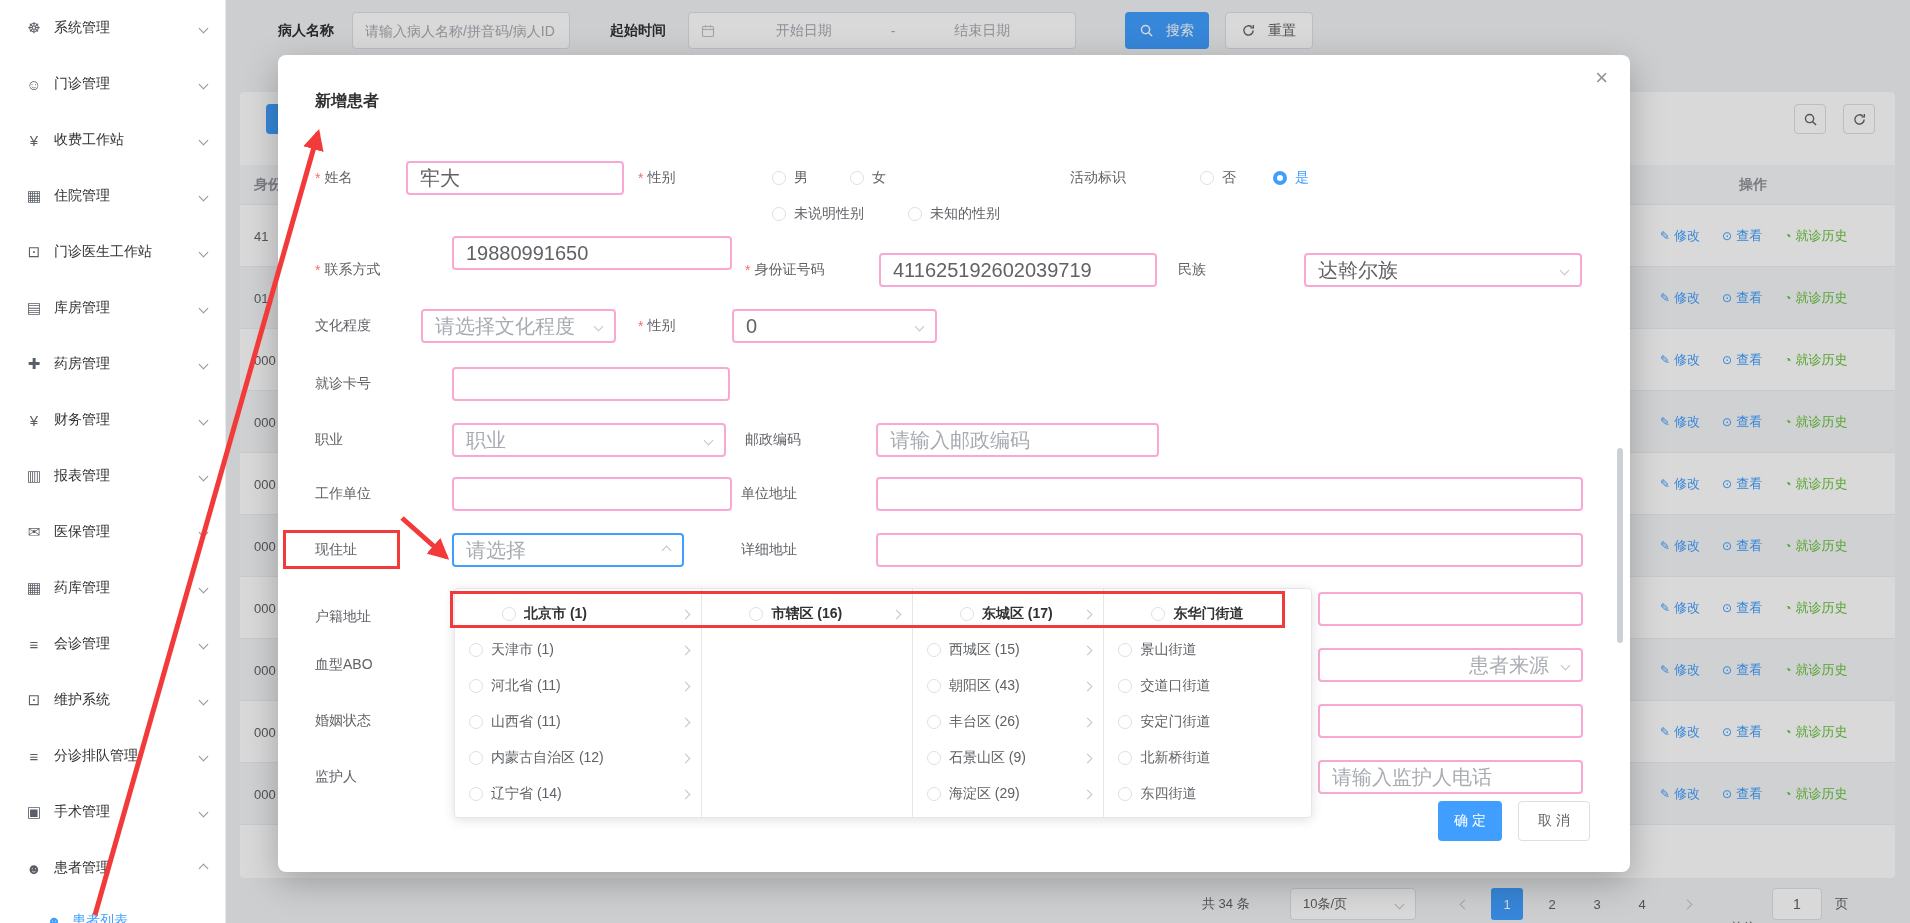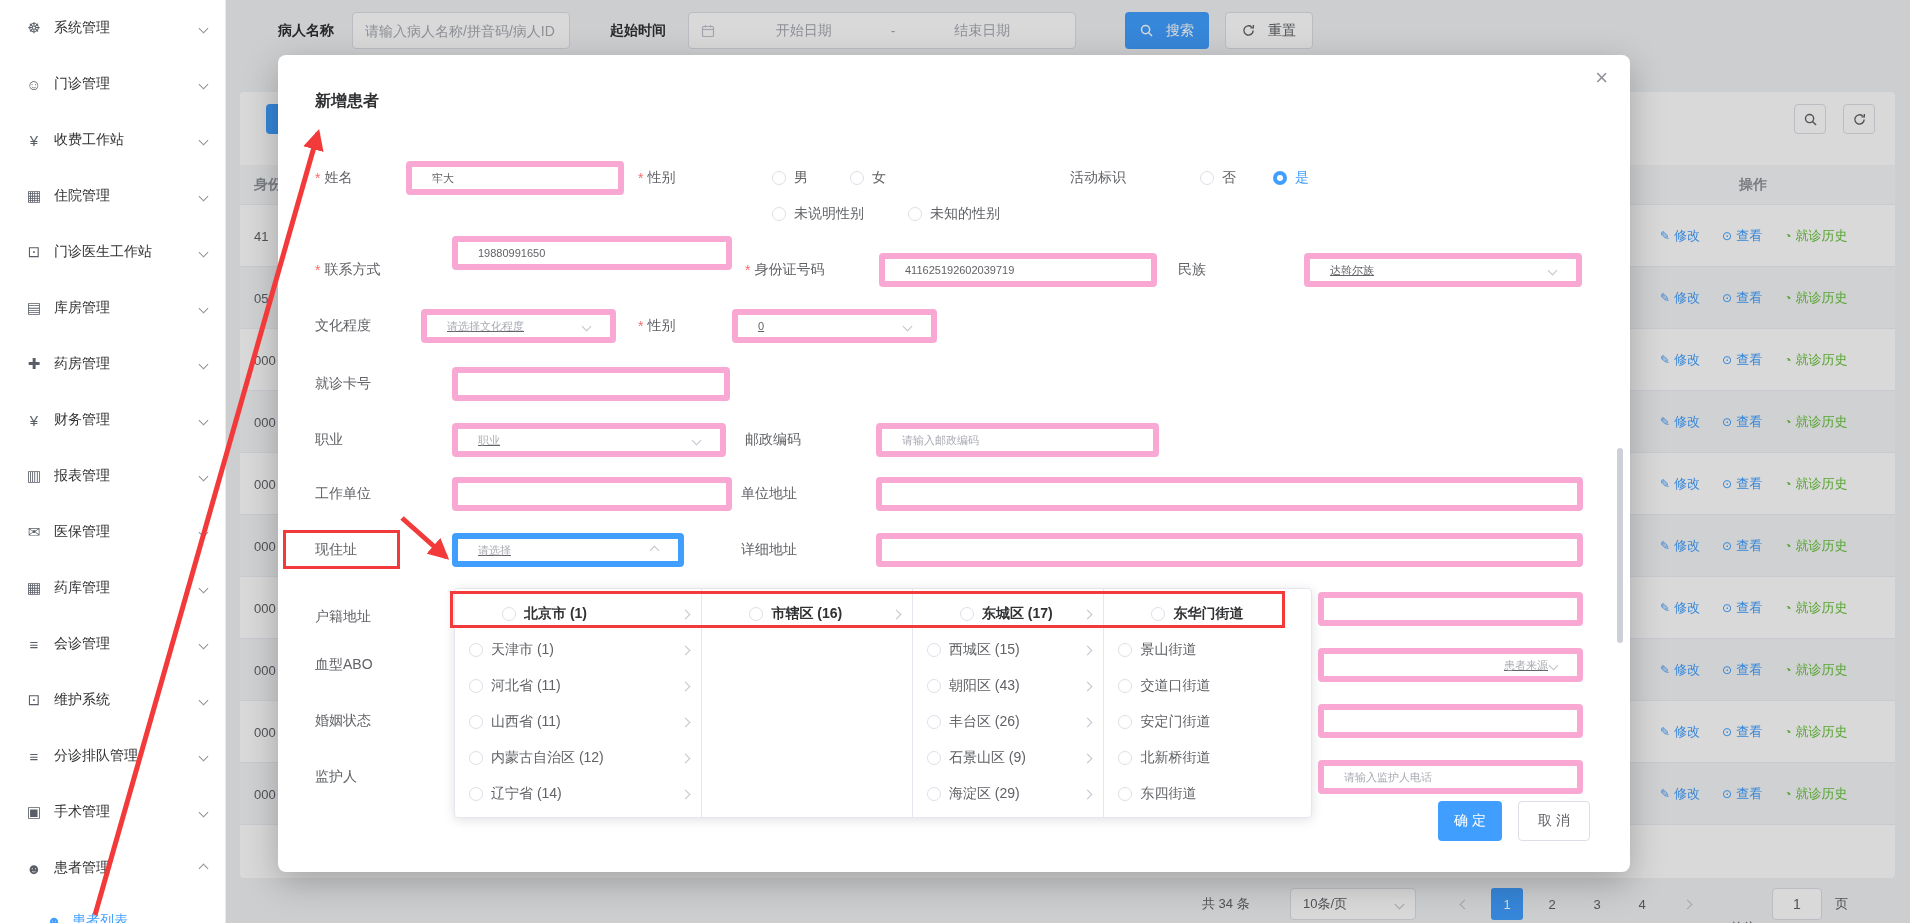--- a/index.html
+++ b/index.html
@@ -59,25 +59,25 @@
   .pbox.on { background:#409EFF; color:#fff; }
 
   
   .overlay { position:absolute; left:226px; top:0; right:0; bottom:0; background:rgba(0,0,0,0.15); z-index:8; }
   .modal { position:absolute; left:278px; top:55px; width:1352px; height:817px; background:#fff;
            border-radius:8px; box-shadow:0 10px 34px rgba(0,0,0,0.25); z-index:10; }
   .m-title { position:absolute; left:37px; top:36px; font-size:16px; font-weight:700; color:#303133; }
   .m-close { position:absolute; right:22px; top:12px; font-size:22px; color:#909399; cursor:pointer; line-height:1; }
   .lbl { position:absolute; height:34px; display:flex; align-items:center; font-size:14px; color:#606266; white-space:nowrap; }
   .star { color:#f56c6c; margin-right:4px; }
-  .fld { position:absolute; height:34px; background:#fff; border:6px solid #f9a8d4; border-radius:4px;
-         display:flex; align-items:center; padding:0 20px; font-size:11px; color:#606266; }
+  .fld { position:absolute; height:34px; background:#fff; border:2px solid #f9a8d4; border-radius:4px;
+         display:flex; align-items:center; padding:0 12px; font-size:20px; color:#606266; }
   .fld input { width:100%; border:none; outline:none; font:inherit; color:#606266; background:transparent; }
   .fld input::placeholder { color:#a8abb2; }
-  .fld.sel { justify-content:space-between; gap:2px;text-decoration:underline; }
+  .fld.sel { justify-content:space-between; gap:13px; }
   .fld.sel.open { border-color:#409EFF; }
   .radio { position:absolute; height:34px; display:flex; align-items:center; gap:8px; font-size:14px; color:#606266; cursor:pointer; }
   .rdot { width:14px; height:14px; border:1px solid #dcdfe6; border-radius:50%; background:#fff; flex:none; }
   .radio.on .rdot { border:4px solid #409EFF; }
   .radio.on .rlabel { color:#409EFF; }
   .m-scroll { position:absolute; left:1339px; top:393px; width:6px; height:195px; background:#cdd0d6; border-radius:3px; }
 
   
   .cascader { position:absolute; left:176px; top:533px; width:858px; height:230px; background:#fff;
               border:1px solid #e4e7ed; border-radius:4px; box-shadow:0 2px 12px rgba(0,0,0,0.12);
@@ -261,21 +261,21 @@
               <span class="aicn">⊙</span>
               <span>查看</span>
             </span>
           <span class="act green">
               <span class="aicn">◔</span>
               <span>就诊历史</span>
             </span>
         </span>
       </div>
       <div class="trow alt" style="top:175px;">
-        <span class="cell-id">05</span>
+        <span class="cell-id">01</span>
         <span class="acts">
           <span class="act blue">
               <span class="aicn">✎</span>
               <span>修改</span>
             </span>
           <span class="act blue">
               <span class="aicn">⊙</span>
               <span>查看</span>
             </span>
           <span class="act green">

